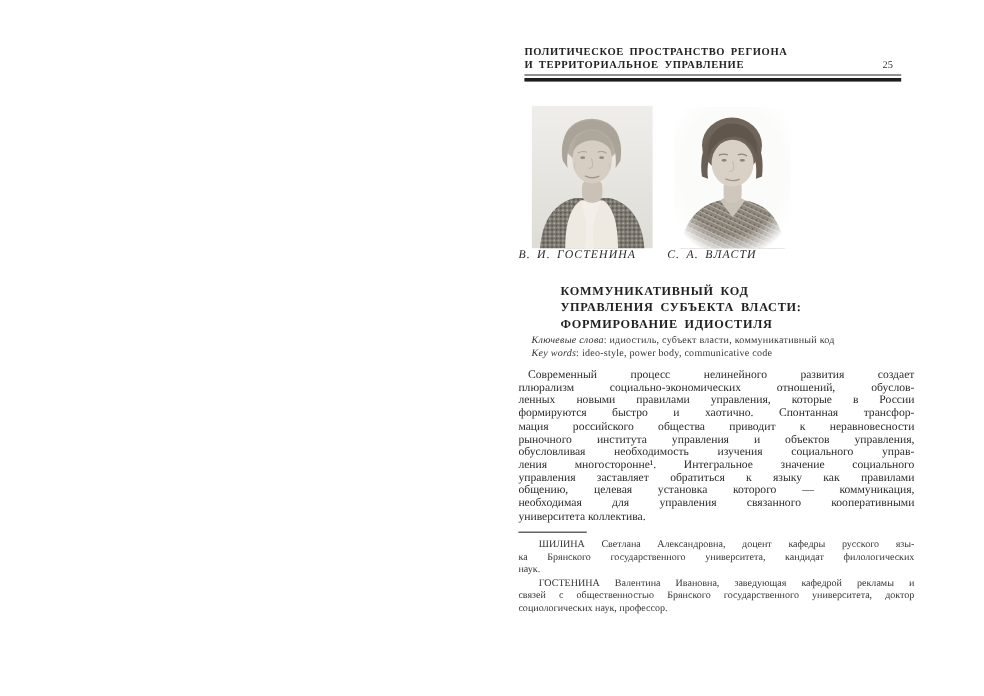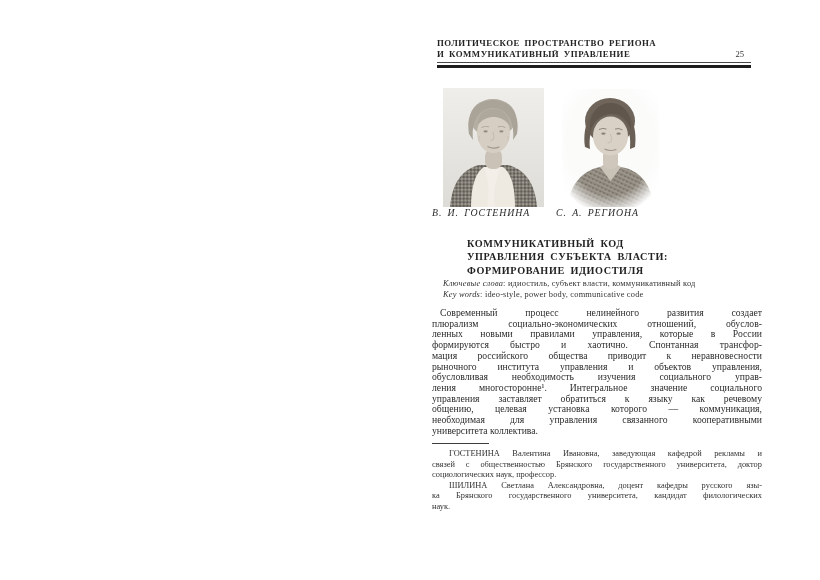--- a/index.html
+++ b/index.html
@@ -49,21 +49,21 @@
 </head>
 <body>
 
 <div class="canvas">
   <div class="column">
 
     <div class="running-header">
       <div class="rh-row">
         <div class="rh-text">
           <div>ПОЛИТИЧЕСКОЕ ПРОСТРАНСТВО РЕГИОНА</div>
-          <div>И КОММУНИКАТИВНЫЙ УПРАВЛЕНИЕ</div>
+          <div>И ТЕРРИТОРИАЛЬНОЕ УПРАВЛЕНИЕ</div>
         </div>
         <div class="page-number">25</div>
       </div>
       <div class="header-rule"></div>
     </div>
 
     <svg class="photo photo-left" viewBox="0 0 101 119" xmlns="http://www.w3.org/2000/svg">
       <defs>
         <linearGradient id="pbgA" x1="0" y1="0" x2="0" y2="1">
           <stop offset="0" stop-color="#efeeea"></stop>
@@ -133,21 +133,21 @@
         <path d="M53,40.1 q4,-1.6 7.5,0.9" stroke="#6e665c" fill="none" stroke-width="1"></path>
         <ellipse cx="41.4" cy="44.6" rx="2.2" ry="1.2" fill="#6a635a"></ellipse>
         <ellipse cx="56.6" cy="44.6" rx="2.2" ry="1.2" fill="#6a635a"></ellipse>
         <path d="M48.5,45 q1.8,5.5 0.4,8 q-1.8,1.5 -3.4,0.6" stroke="#b7afa2" fill="none" stroke-width="0.8"></path>
         <path d="M42.5,60 q6,2.8 12,0.2" stroke="#8a7d70" fill="none" stroke-width="1.1"></path>
       </g>
       <rect width="97" height="118" fill="url(#vigB)"></rect>
     </svg>
 
     <div class="author-name name-left">В. И. ГОСТЕНИНА</div>
-    <div class="author-name name-right">С. А. РЕГИОНА</div>
+    <div class="author-name name-right">С. А. ВЛАСТИ</div>
 
     <div class="article-title">
       <div>КОММУНИКАТИВНЫЙ КОД</div>
       <div>УПРАВЛЕНИЯ СУБЪЕКТА ВЛАСТИ:</div>
       <div>ФОРМИРОВАНИЕ ИДИОСТИЛЯ</div>
     </div>
 
     <div class="keywords">
       <div><span class="kw-label">Ключевые слова</span><span>: идиостиль, субъект власти, коммуникативный код</span></div>
       <div><span class="kw-label">Key words</span><span>: ideo-style, power body, communicative code</span></div>
@@ -155,35 +155,35 @@
 
     <div class="article-body">
       <div class="jline jfirst">Современный процесс нелинейного развития создает</div>
       <div class="jline">плюрализм социально-экономических отношений, обуслов-</div>
       <div class="jline">ленных новыми правилами управления, которые в России</div>
       <div class="jline">формируются быстро и хаотично. Спонтанная трансфор-</div>
       <div class="jline">мация российского общества приводит к неравновесности</div>
       <div class="jline">рыночного института управления и объектов управления,</div>
       <div class="jline">обусловливая необходимость изучения социального управ-</div>
       <div class="jline">ления многосторонне¹. Интегральное значение социального</div>
-      <div class="jline">управления заставляет обратиться к языку как речевому</div>
+      <div class="jline">управления заставляет обратиться к языку как правилами</div>
       <div class="jline">общению, целевая установка которого — коммуникация,</div>
       <div class="jline">необходимая для управления связанного кооперативными</div>
       <div class="jlast">университета коллектива.</div>
     </div>
 
     <div class="fn-rule"></div>
 
     <div class="footnotes">
       <div>
+        <div class="jline fn-first">ШИЛИНА Светлана Александровна, доцент кафедры русского язы-</div>
+        <div class="jline">ка Брянского государственного университета, кандидат филологических</div>
+        <div class="jlast">наук.</div>
+      </div>
+      <div>
         <div class="jline fn-first">ГОСТЕНИНА Валентина Ивановна, заведующая кафедрой рекламы и</div>
         <div class="jline">связей с общественностью Брянского государственного университета, доктор</div>
         <div class="jlast">социологических наук, профессор.</div>
-      </div>
-      <div>
-        <div class="jline fn-first">ШИЛИНА Светлана Александровна, доцент кафедры русского язы-</div>
-        <div class="jline">ка Брянского государственного университета, кандидат филологических</div>
-        <div class="jlast">наук.</div>
       </div>
     </div>
 
   </div>
 </div>
 
 </body></html>

